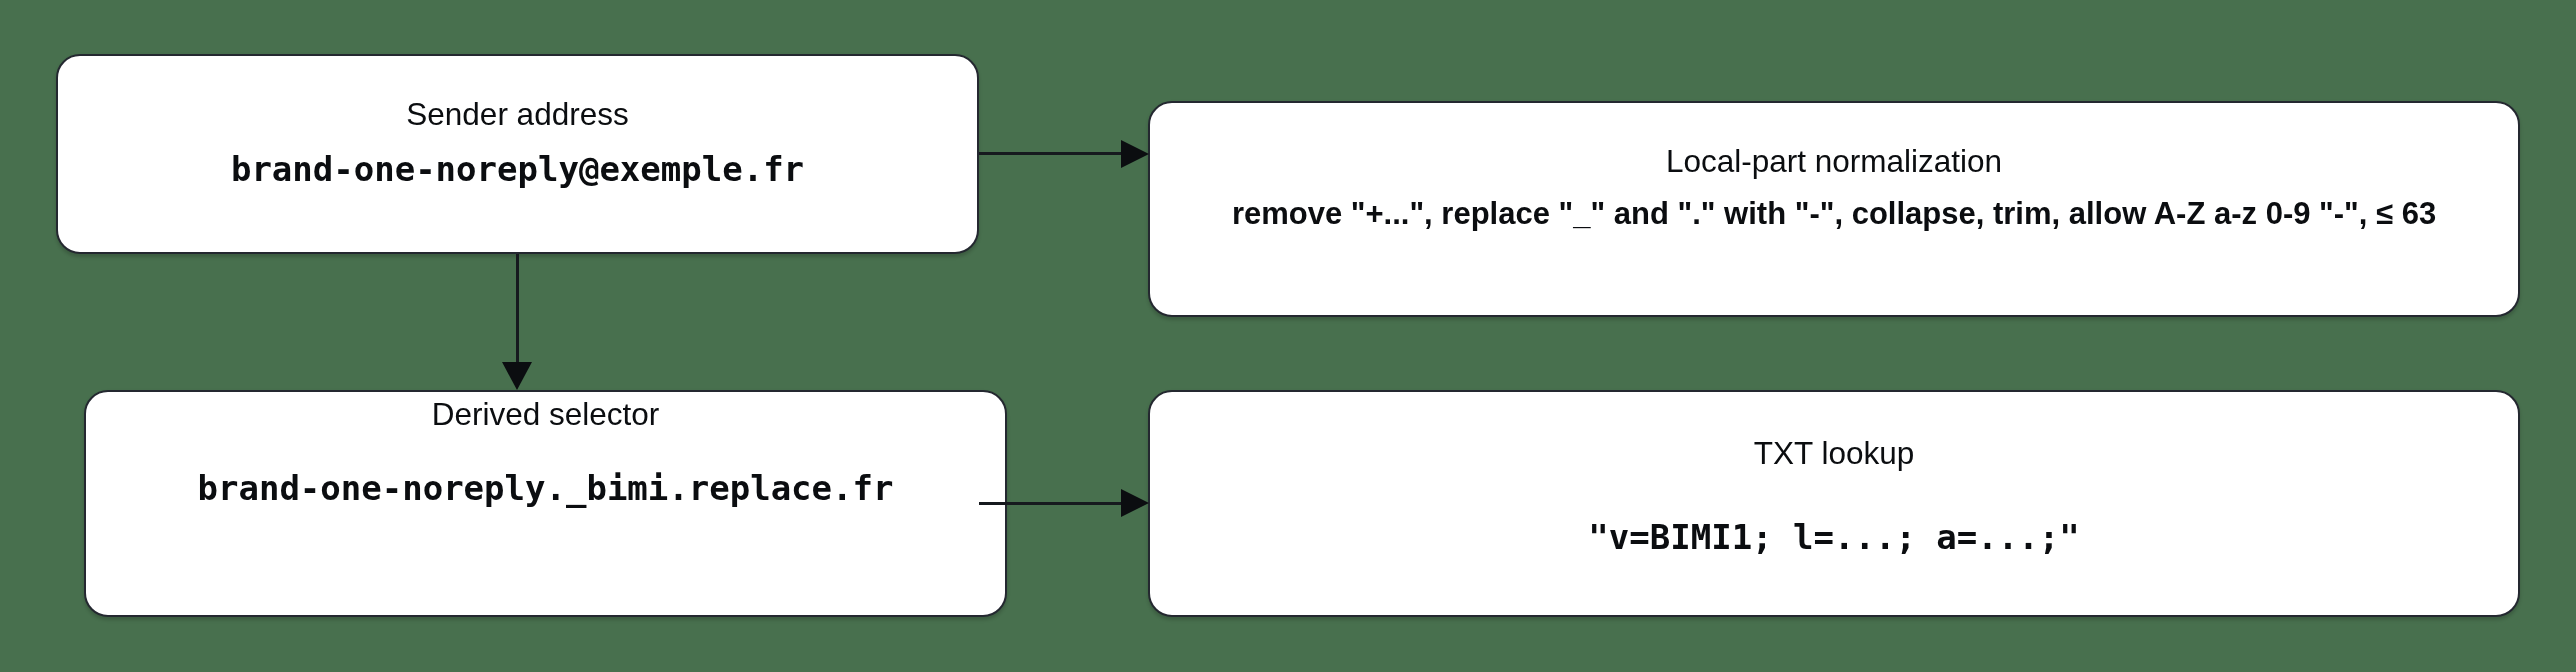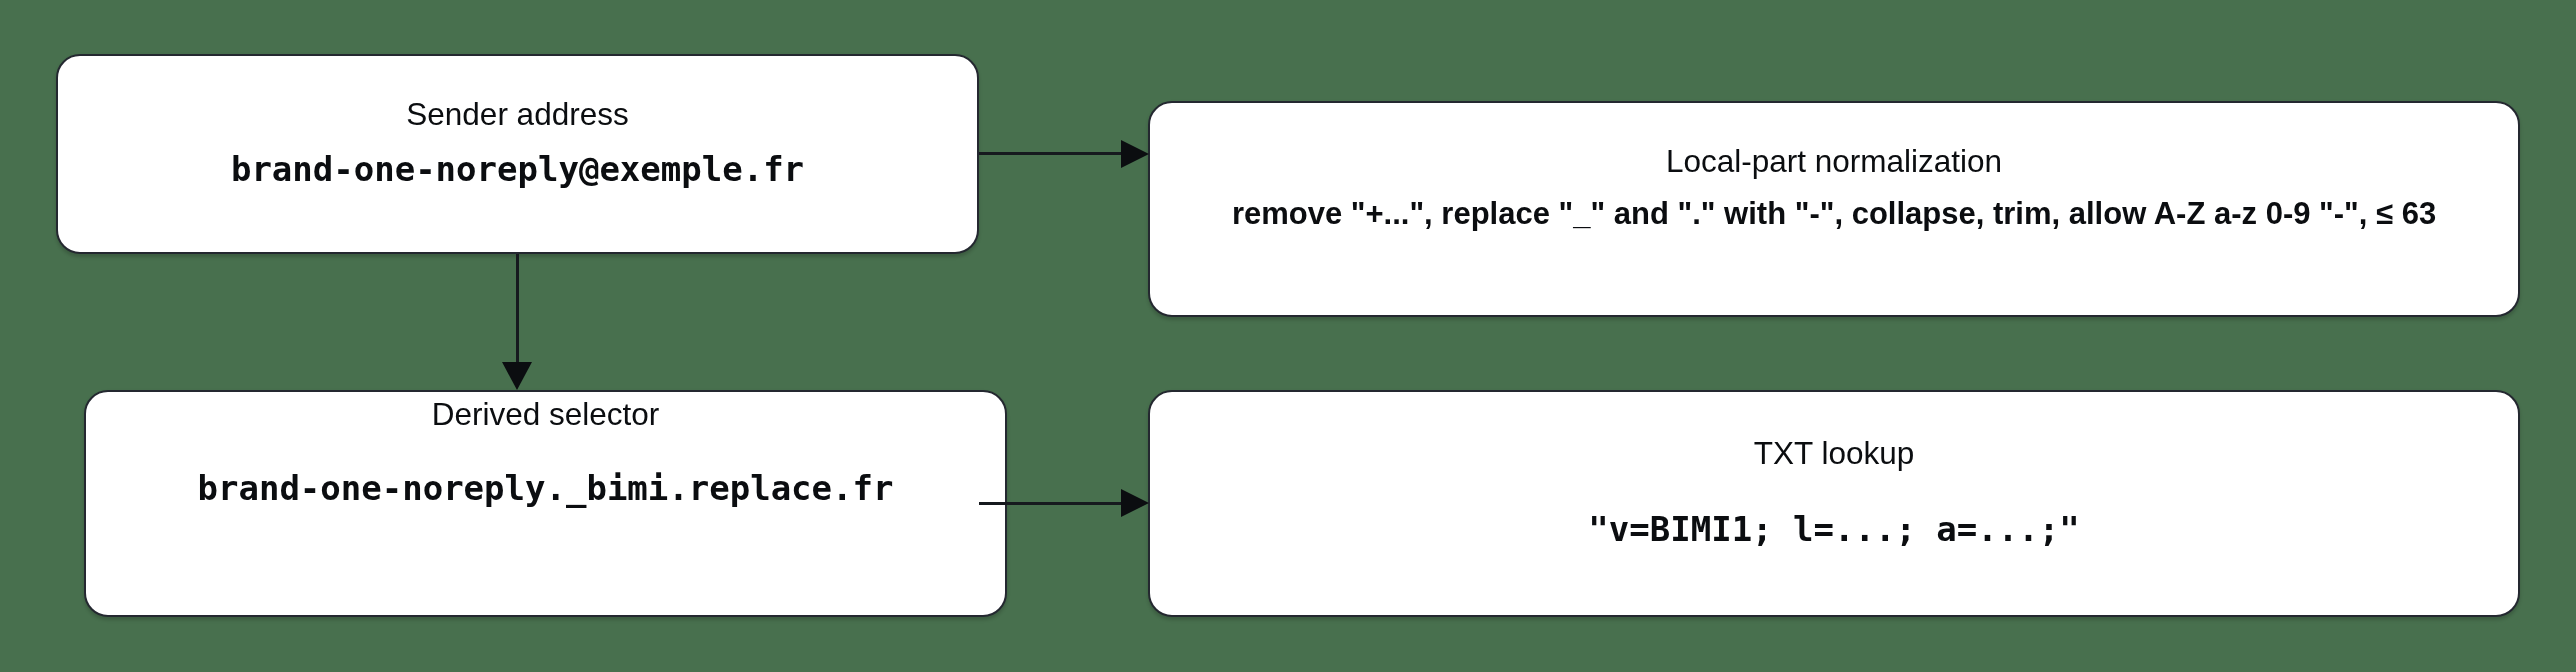--- a/index.html
+++ b/index.html
@@ -36,21 +36,21 @@
     line-height: 47px;
   }
   .value-sans {
     font-size: 31px;
     line-height: 43px;
   }
 
   #node-sender   { left: 56px;   top: 54px;  width: 923px; height: 200px; padding-top: 36px; row-gap: 10px; }
   #node-norm     { left: 1148px; top: 54px;  width: 1372px; height: 216px; padding-top: 36px; row-gap: 8.6px; margin-top: 47px; }
   #node-selector { left: 56px;   top: 390px; width: 923px; height: 227px; row-gap: 29px; margin-left: 28px; }
-  #node-txt      { left: 1148px; top: 390px; width: 1372px; height: 227px; padding-top: 39px; row-gap: 31px; }
+  #node-txt      { left: 1148px; top: 390px; width: 1372px; height: 227px; padding-top: 39px; row-gap: 39px; }
 
   .edge-line { position: absolute; background: #16191e; }
   .edge-head { position: absolute; width: 0; height: 0; }
 
   
   #edge1-line { left: 979px; top: 152px; width: 145px; height: 3.2px; }
   #edge1-head { left: 1121px; top: 140px;
     border-left: 28px solid #0b0d10; border-top: 14.3px solid transparent; border-bottom: 14.3px solid transparent; }
 
   

